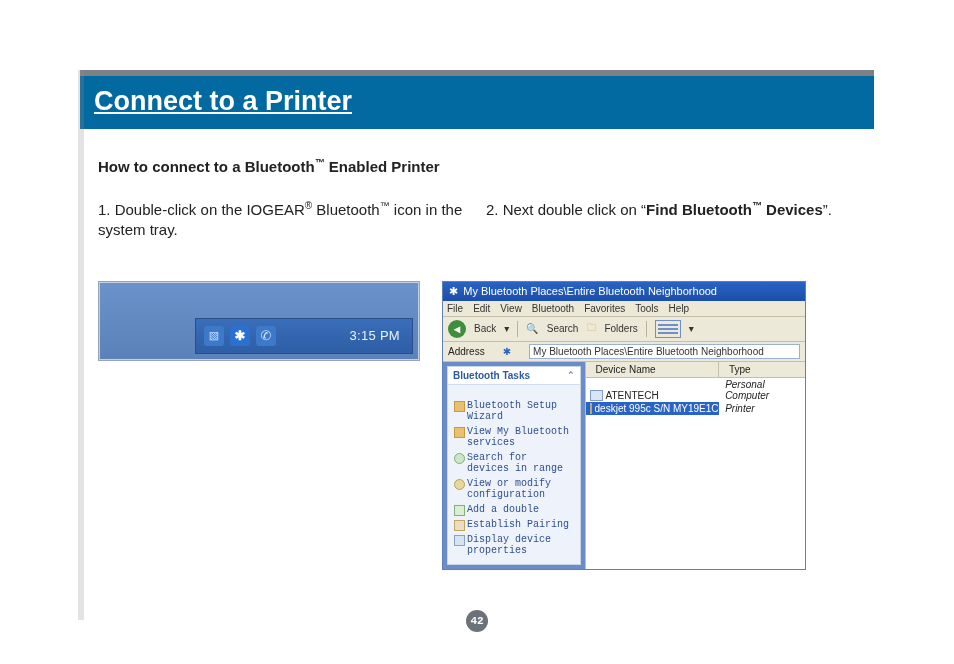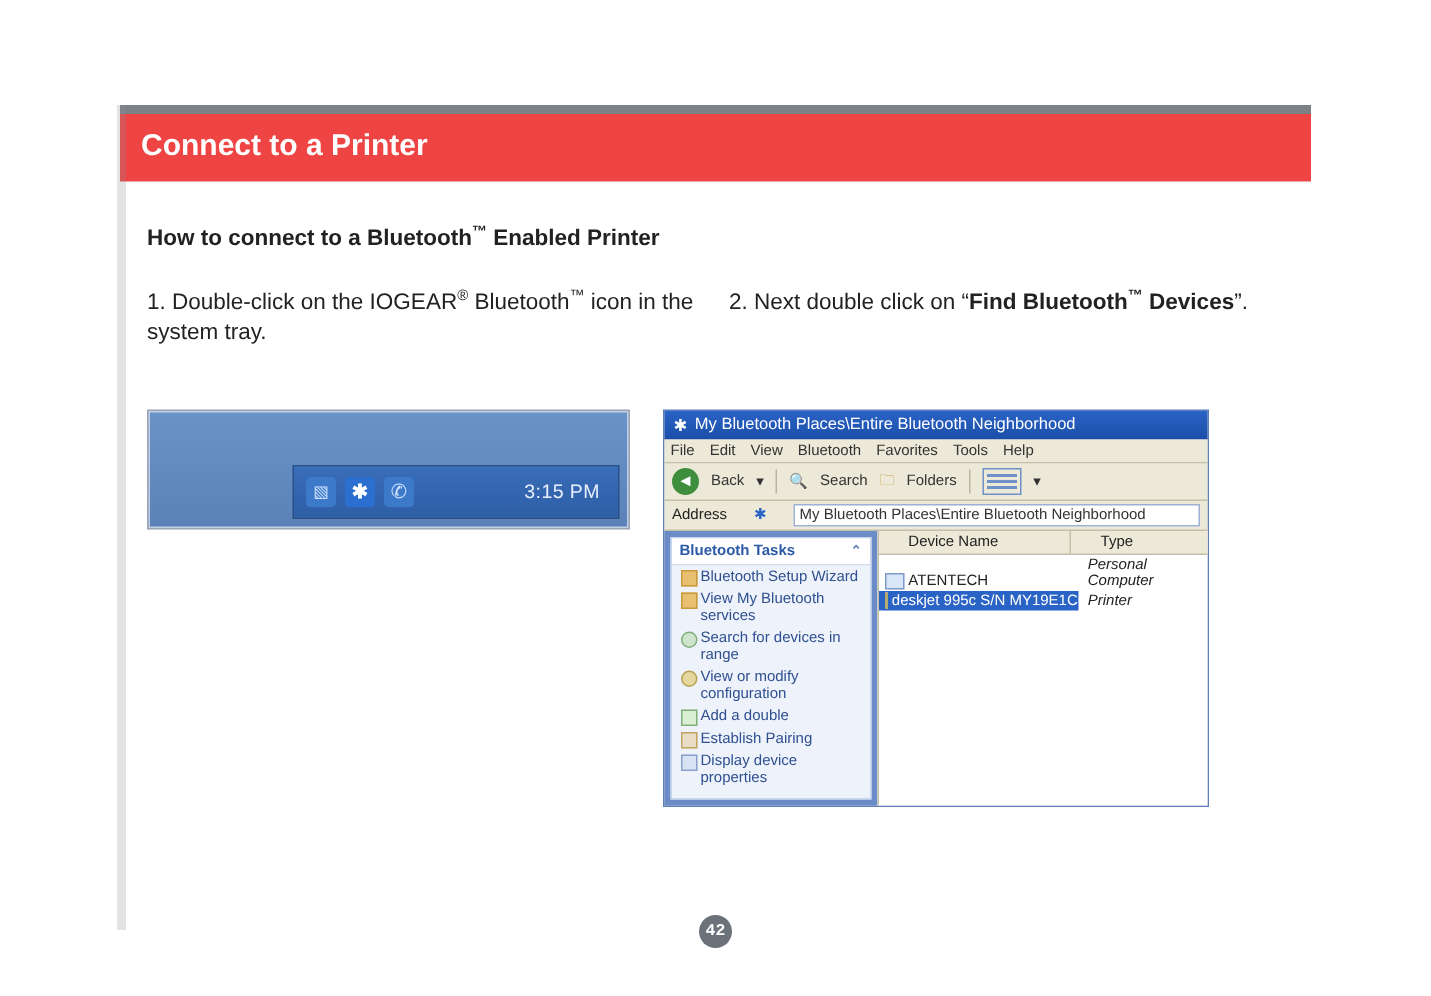--- a/index.html
+++ b/index.html
@@ -18,27 +18,28 @@
   .left-rule {
     position: absolute;
     left: 78px;
     top: 70px;
     width: 6px;
     height: 550px;
     background: #8e9195;
     opacity: .25;
   }
   .header-bar {
-    background: #ef4444;
+    background: #0369a1;
     border-top: 6px solid #7c8186;
     color: #fff;
-    font-size: 20px;
+    font-size: 27px;
     font-weight: bold;
     padding: 10px 14px 12px 14px;
     margin-bottom: 28px;
+    text-decoration: underline;
   }
   .subhead {
     font-size: 15px;
     font-weight: bold;
     margin: 0 0 24px 18px;
   }
   .cols {
     display: flex;
     margin-left: 18px;
     font-size: 15px;
@@ -151,21 +152,21 @@
   .panel-h {
     background: #fff;
     color: #2d5aa6;
     font-weight: bold;
     padding: 3px 5px;
     border-bottom: 1px solid #d3ddee;
     display:flex; justify-content:space-between; align-items:center;
   }
   .panel-h .chev { font-size:9px; color:#6a85b8; }
   .panel ul {
-    list-style:none; margin:0; padding: 0 5px 6px 5px;
+    list-style:none; margin:0; padding: 13px 5px 6px 5px; font-family: Liberation Mono, monospace;
   }
   .panel li {
     color:#2f4f90; padding: 2px 0 2px 14px; position:relative;
   }
   .panel li::before {
     content:""; position:absolute; left:1px; top:3px; width:9px; height:9px;
     background:#e8c070; border:1px solid #c79a3a;
   }
   .panel li.i-srch::before { background:#cfe4cc; border-color:#7fb07a; border-radius:50%; }
   .panel li.i-gear::before { background:#e6d7a0; border-color:#b9a352; border-radius:50%; }
@@ -173,21 +174,21 @@
   .panel li.i-pair::before { background:#e9ddc5; border-color:#c1a45e; }
   .panel li.i-prop::before { background:#d7e2f2; border-color:#8aa2cb; }
   .main {
     flex:1; background:#fff;
     border-left:1px solid #c3bfa8;
   }
   .cols-h {
     display:flex; background:#ece9d8; border-bottom:1px solid #c3bfa8;
     font-size:10px;
   }
-  .cols-h div { padding:2px 20px; border-right:1px solid #c3bfa8; }
+  .cols-h div { padding:2px 10px; border-right:1px solid #c3bfa8; }
   .cols-h .c1 { flex: 1.7; }
   .cols-h .c2 { flex: 1; border-right:none; }
   .rows .row { display:flex; font-size:10px; align-items:flex-end; }
   .rows .row .c1 { flex:1.7; padding:1px 4px; display:flex; align-items:center; gap:3px; white-space:nowrap; overflow:hidden; text-overflow:ellipsis; }
   .rows .row .c2 { flex:1; padding:1px 6px;font-style:italic; }
   .rows .row.sel .c1 { background:#2a63c6; color:#fff; }
   .dev-ico { width:11px; height:9px; background:#d9e6f7; border:1px solid #7f9bc9; }
   .prn-ico { width:11px; height:9px; background:#e6e0c8; border:1px solid #b7aa70; }
 
   .page-num {

